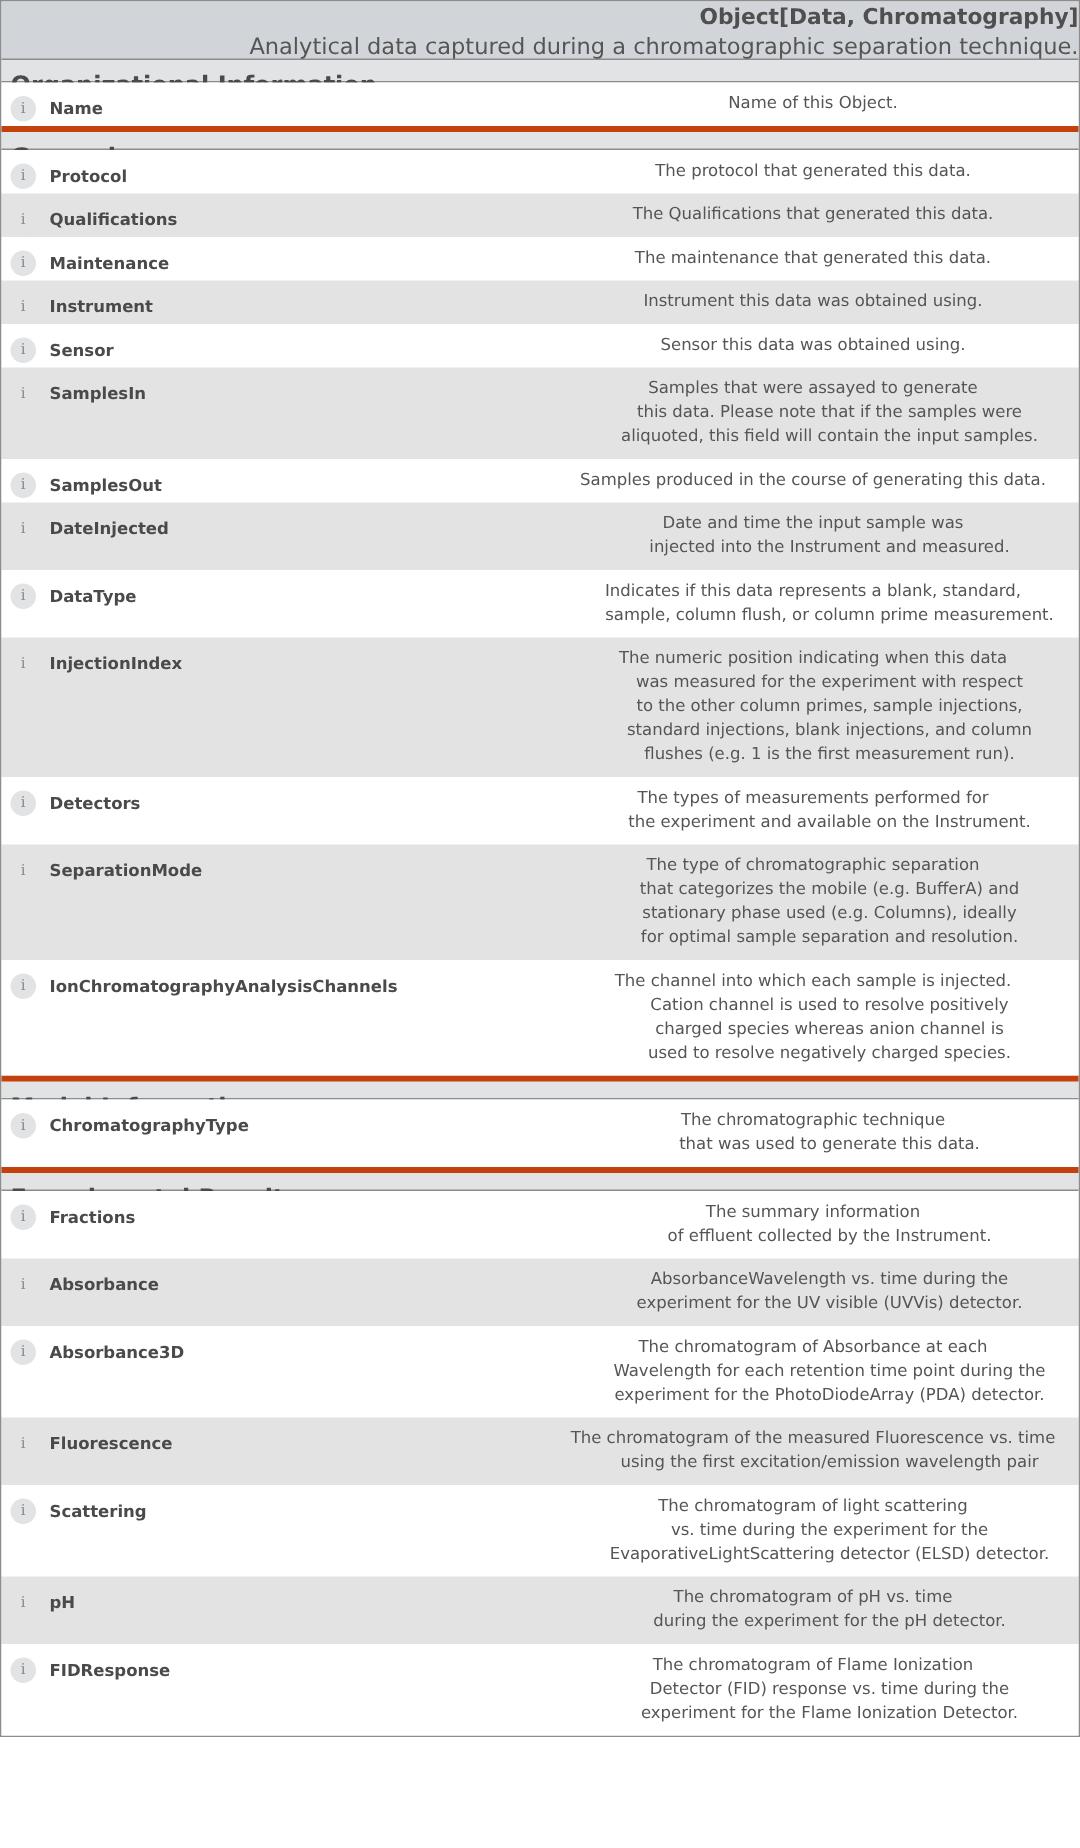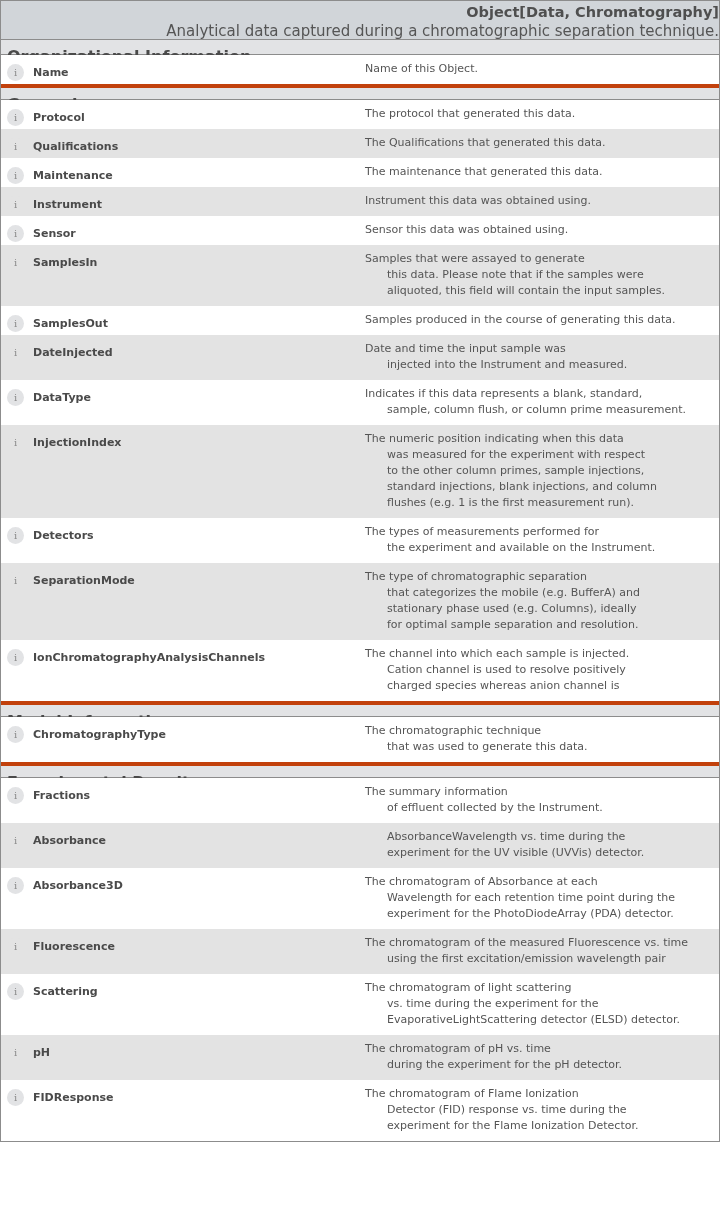--- a/index.html
+++ b/index.html
@@ -10,21 +10,21 @@
     .header .subtitle { font-size: 15px; color: #555; line-height: 14px; margin-top: 3px; }
     .section { background: #e2e3e5; height: 15px; box-sizing: border-box; border-bottom: 1px solid #8c8c8c; font-size: 16px; font-weight: bold; color: #4a4a4a; padding: 11px 0 0 6px; line-height: 12px; }
     .section.not-first { border-top: 4px solid #c2410c; }
     .row { position: relative; box-sizing: border-box; display: block; }
     .row.odd { background: #ffffff; }
     .row.even { background: #e3e3e3; }
     .row .info { position: absolute; left: 6px; top: 9px; width: 17px; height: 17px; border-radius: 50%; background: #e2e3e5; color: #8a8a8a; font-family: "DejaVu Serif", serif; font-size: 10px; line-height: 17px; text-align: center; }
     .row.even .info { background: #e3e3e3; }
     .row .name { position: absolute; left: 32px; top: 11px; font-size: 11px; font-weight: bold; color: #4a4a4a; line-height: 13px; white-space: nowrap; }
     .row .desc { margin-left: 364px; padding-top: 6px; padding-bottom: 7px; font-size: 11px; color: #555; line-height: 16px; }
-    .row .desc .l { display: block; white-space: nowrap; }
+    .row .desc .l { display: block; white-space: nowrap; text-align: center; }
     .row .desc .l.cont { padding-left: 22px; }
   </style>
 </head>
 <body>
 
 <div class="frame">
   <div class="header">
     <div class="title">Object[Data, Chromatography]</div>
     <div class="subtitle">Analytical data captured during a chromatographic separation technique.</div>
   </div>
@@ -134,20 +134,21 @@
           <span class="l cont">for optimal sample separation and resolution.</span>
         </div>
       </div>
       <div class="row odd">
         <span class="info">i</span>
         <span class="name">IonChromatographyAnalysisChannels</span>
         <div class="desc">
           <span class="l">The channel into which each sample is injected.</span>
           <span class="l cont">Cation channel is used to resolve positively</span>
           <span class="l cont">charged species whereas anion channel is</span>
+          <span class="l cont">used to resolve negatively charged species.</span>
         </div>
       </div>
       <div class="section not-first">Model Information</div>
       <div class="row odd">
         <span class="info">i</span>
         <span class="name">ChromatographyType</span>
         <div class="desc">
           <span class="l">The chromatographic technique</span>
           <span class="l cont">that was used to generate this data.</span>
         </div>

